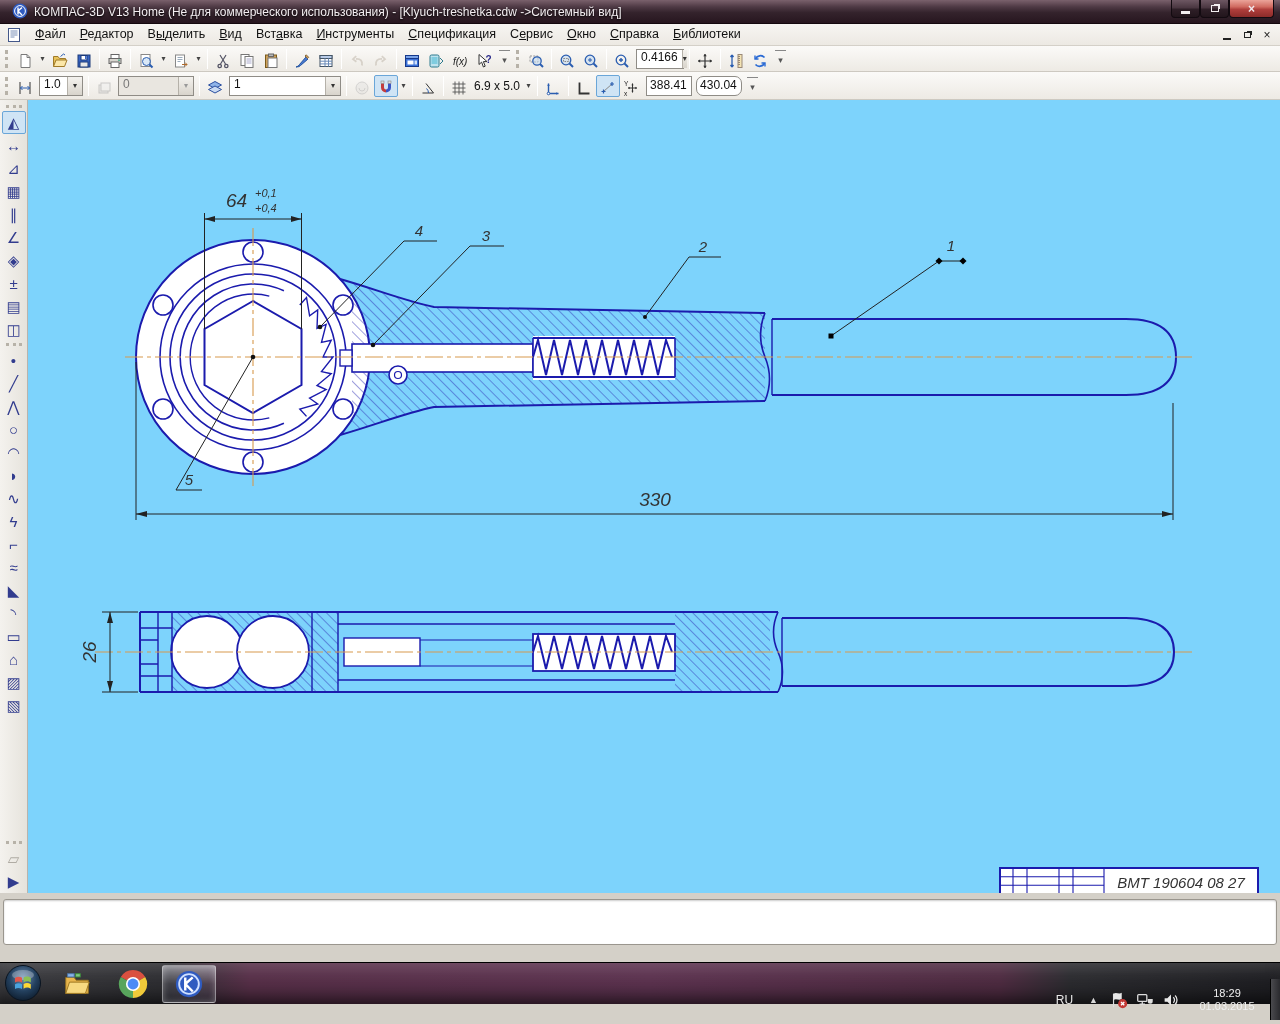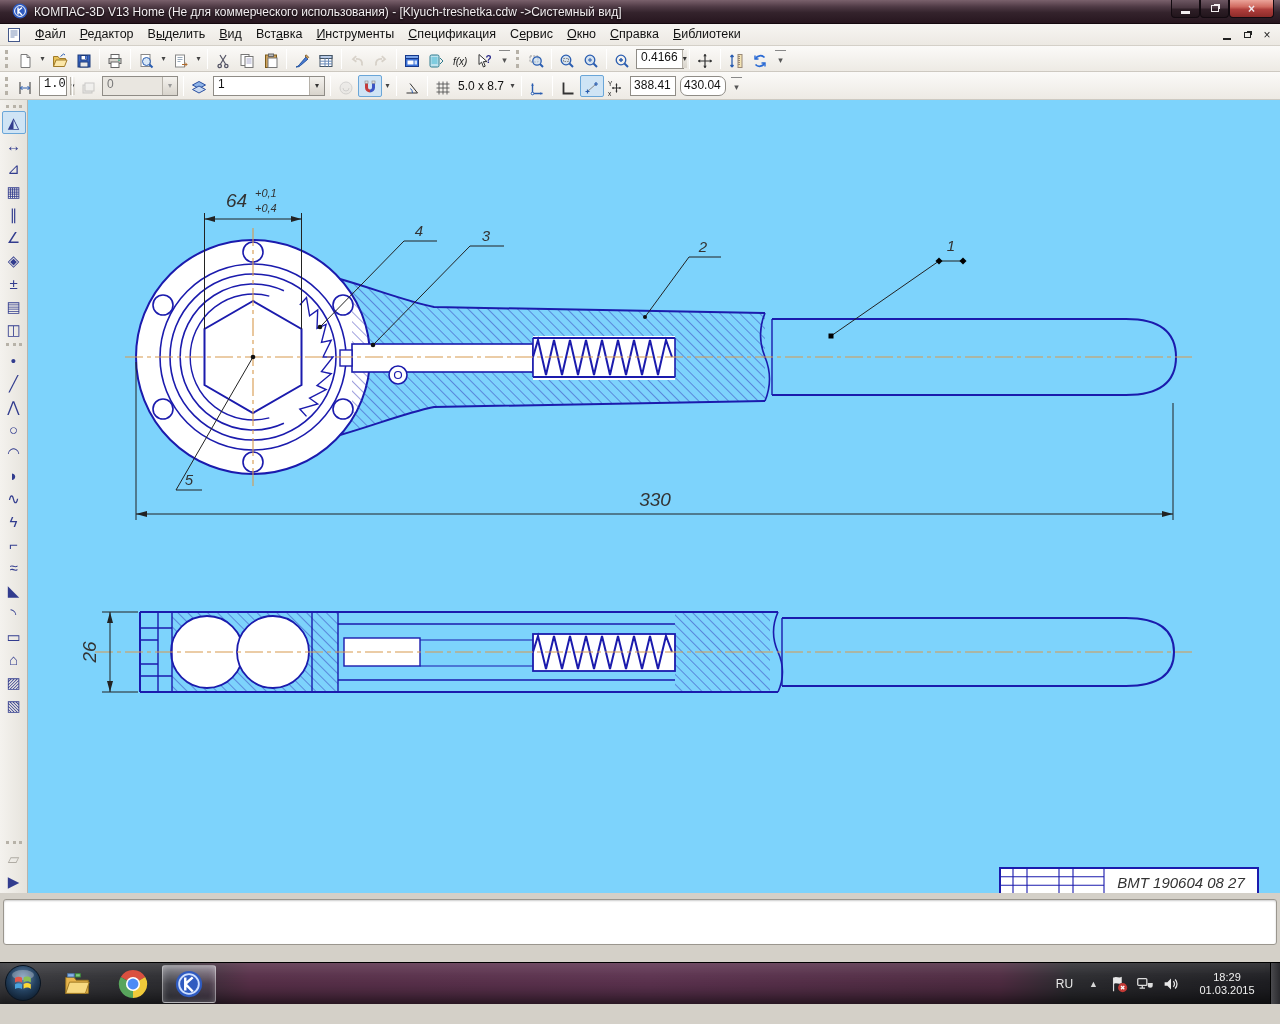--- a/index.html
+++ b/index.html
@@ -76,21 +76,21 @@
   .taskbar { height:42px; position:relative; display:flex; align-items:center;
     background:linear-gradient(90deg,#3c3c40 0px,#2e2e32 170px,#583049 250px,#5d3350 650px,#4f2c42 1000px,#2c2c30 1070px,#1e1e22 1280px);
     box-shadow:inset 0 14px 18px -10px rgba(255,255,255,.18), inset 0 -16px 22px -12px rgba(0,0,0,.85);
     border-top:1px solid #000; }
   .start-orb { width:40px; height:40px; border:none; background:transparent; padding:0; margin:0 6px 0 3px; }
   .task-btn { width:54px; height:38px; margin:0 1px; border:1px solid transparent; border-radius:3px;
     background:transparent; display:flex; align-items:center; justify-content:center; }
   .task-btn.active { border:1px solid rgba(255,255,255,.45);
     background:linear-gradient(rgba(220,220,230,.5),rgba(130,130,145,.25) 50%,rgba(70,70,85,.35));
     box-shadow:inset 0 0 6px rgba(255,255,255,.3); }
-  .tray { position:absolute; right:0; top:0; height:100%; display:flex; align-items:center; }
+  .tray { position:absolute; right:0; top:16px; height:100%; display:flex; align-items:center; }
   .lang { color:#e8e8e8; font-size:12px; padding:0 8px; }
   .tray-arrow { color:#d8d8d8; font-size:9px; padding:0 8px; }
   .tray-ico { display:inline-flex; padding:0 3px; }
   .clock { width:78px; color:#f0f0f0; font-size:11px; line-height:13px; text-align:center; margin:0 4px; }
   .show-desktop { width:10px; height:100%; border-left:1px solid #000; background:linear-gradient(90deg,#4a4a4e,#2a2a2e); }
 </style>
 </head>
 <body>
 
 <div id="app">
@@ -332,21 +332,21 @@
     </div>
   <div class="toolbar" id="toolbar2">
       <span class="grip"></span>
       <button class="tbtn">
         <svg viewBox="0 0 16 16" width="16" height="16">
           <path d="M3 2v12M13 2v12" stroke="#333"></path>
           <path d="M3 8h10" stroke="#2a5db0"></path>
           <path d="M5.5 6 3.5 8l2 2M10.5 6l2 2-2 2" fill="none" stroke="#2a5db0"></path>
         </svg>
       </button>
-      <span class="combo" style="width: 28px; font-family: Liberation Mono, monospace;">
+      <span class="combo" style="width: 44px;">
         <span class="cval">1.0</span>
         <span class="cbtn">▾</span>
       </span>
       <span class="sep"></span>
       <button class="tbtn dis">
         <svg viewBox="0 0 16 16" width="16" height="16">
           <rect x="3" y="5" width="9" height="8" fill="#ddd" stroke="#999"></rect>
           <rect x="5" y="3" width="9" height="8" fill="#eee" stroke="#999"></rect>
         </svg>
       </button>
@@ -387,21 +387,21 @@
           <path d="M2.5 13h11L6 3.5" fill="none" stroke="#333"></path>
           <path d="M8.5 13a6 6 0 0 0-2-4.5" fill="none" stroke="#2a5db0"></path>
         </svg>
       </button>
       <span class="sep"></span>
       <button class="tbtn">
         <svg viewBox="0 0 16 16" width="16" height="16">
           <path d="M4 1.5v13M8 1.5v13M12 1.5v13M1.5 4h13M1.5 8h13M1.5 12h13" stroke="#555" stroke-width=".9"></path>
         </svg>
       </button>
-      <span class="tlabel">5.0 x 8.7</span>
+      <span class="tlabel">6.9 x 5.0</span>
       <span class="dd">▾</span>
       <span class="sep"></span>
       <button class="tbtn">
         <svg viewBox="0 0 16 16" width="16" height="16">
           <path d="M3.5 13.5h10M3.5 13.5v-10" fill="none" stroke="#2a5db0" stroke-width="1.4"></path>
           <path d="M13.5 13.5l-2.2-1.3v2.6zM3.5 3.5 2.2 5.7h2.6z" fill="#2a5db0"></path>
           <circle cx="3.5" cy="13.5" r="1.3" fill="#fff" stroke="#2a5db0"></circle>
         </svg>
       </button>
       <span class="sep"></span>

